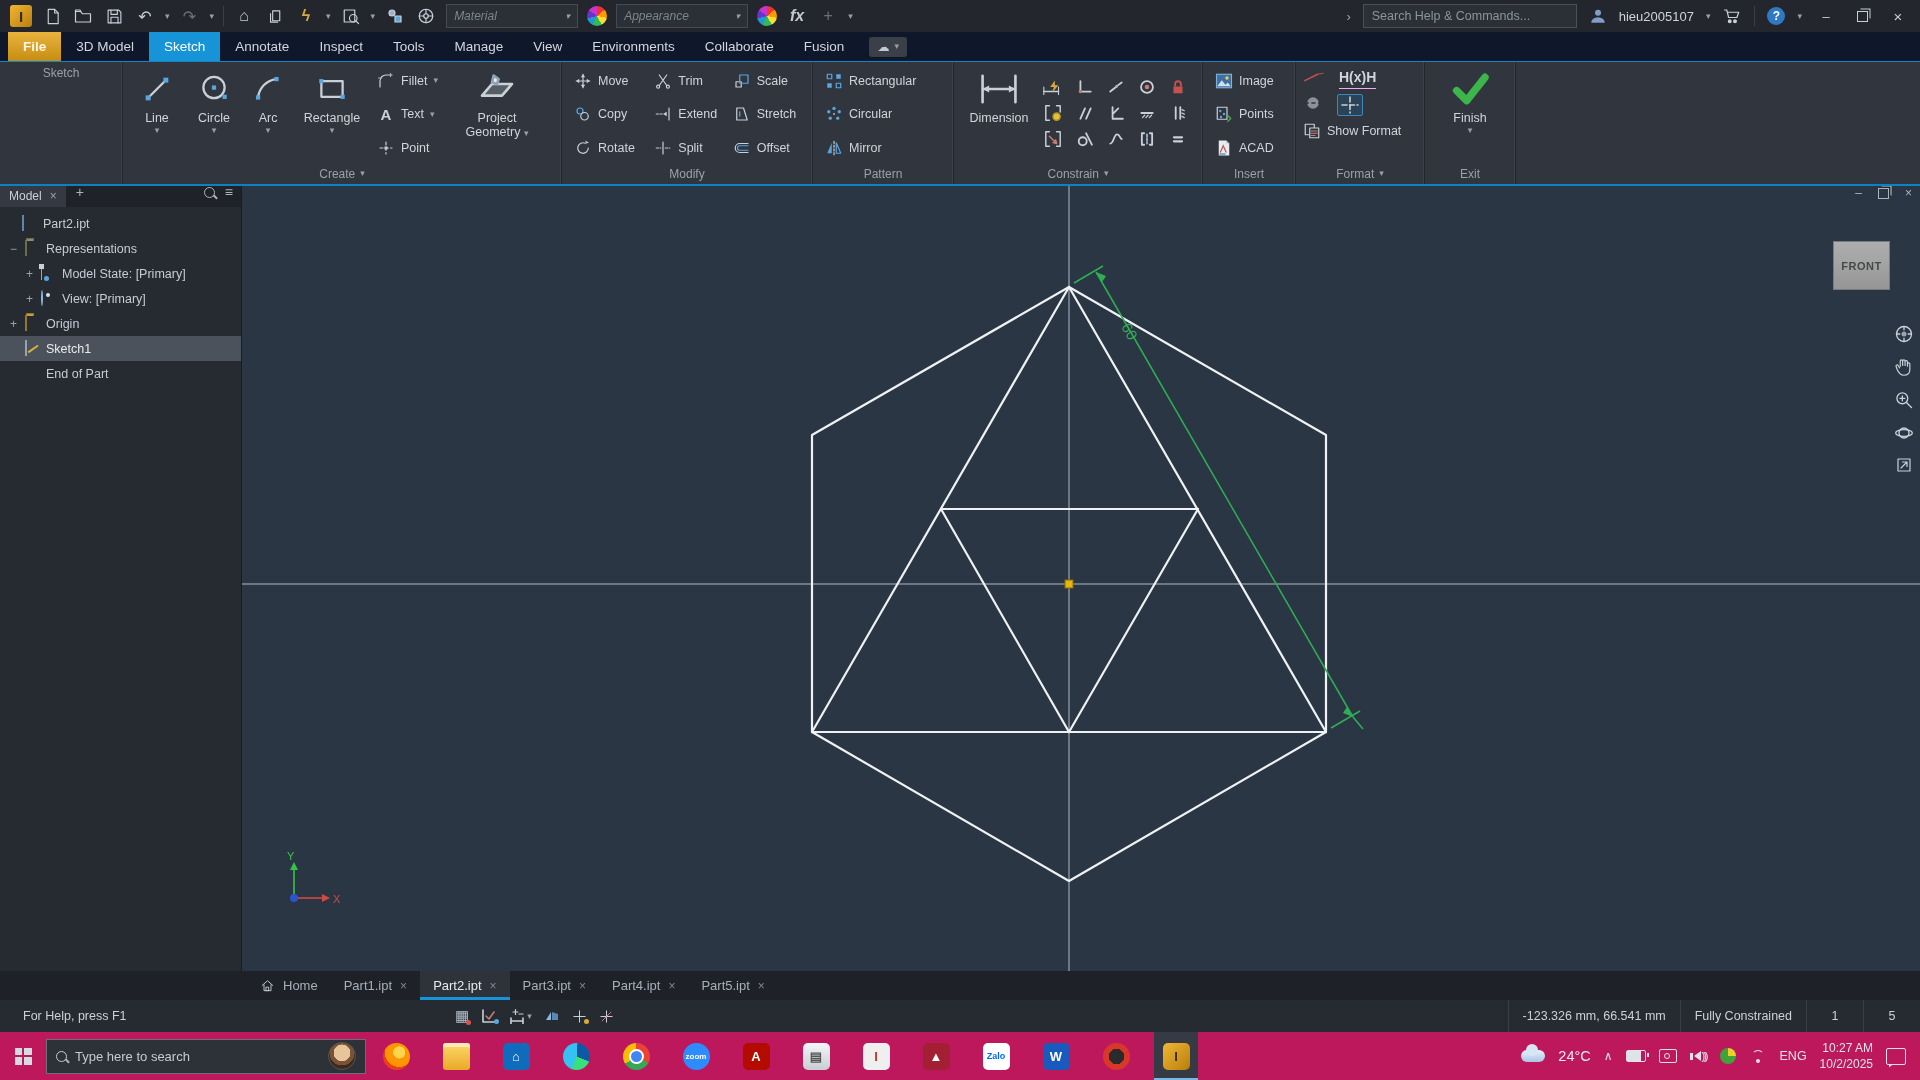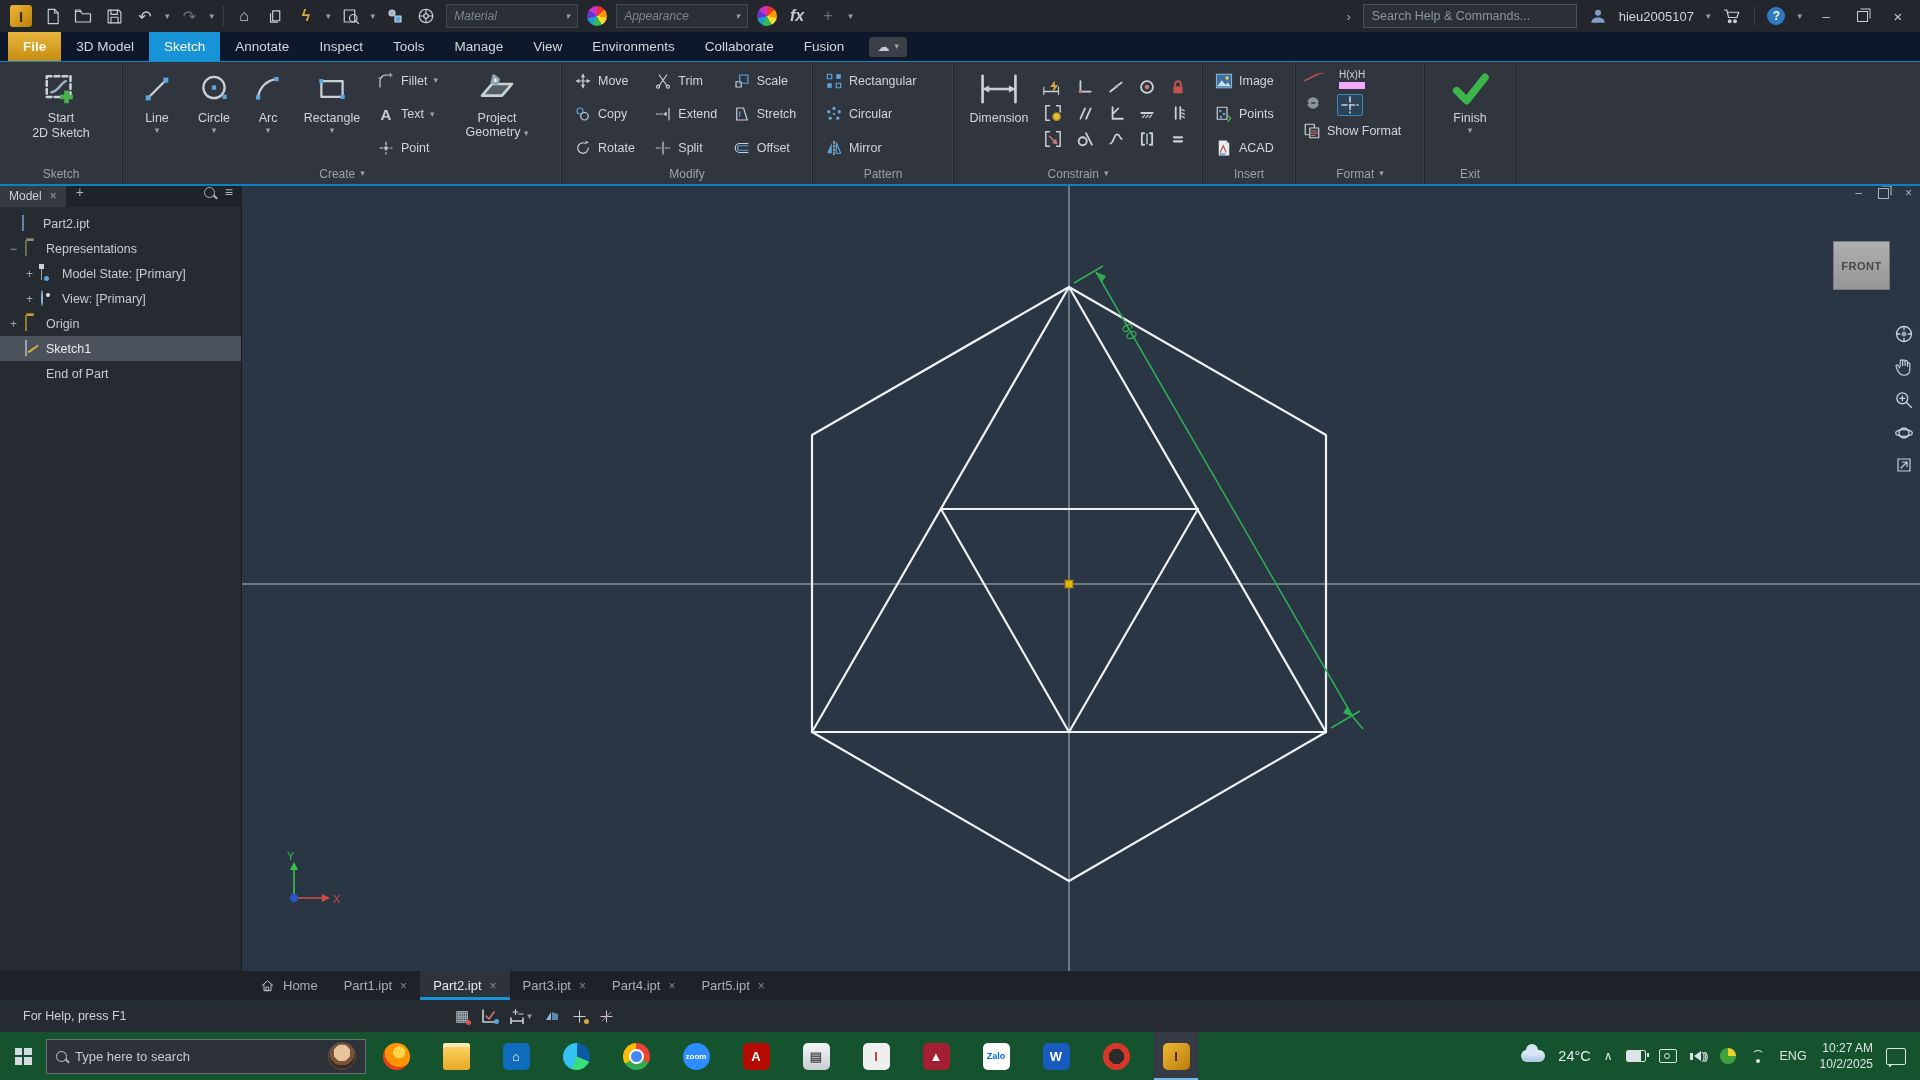--- a/index.html
+++ b/index.html
@@ -37,21 +37,21 @@
   .panel-content{flex:1;display:flex;align-items:stretch;padding:3px 7px 0 7px;gap:3px;}
   .panel-label{height:21px;display:flex;align-items:center;justify-content:center;gap:5px;font-size:12px;color:#99a1ab;}
   .bigbtn{width:62px;display:flex;flex-direction:column;align-items:center;padding-top:3px;gap:1px;font-size:12.5px;color:#d0d5db;text-align:center;line-height:1.15;}
   .bigbtn .bicon{height:42px;display:flex;align-items:center;justify-content:center;}
   .smallcol{display:flex;flex-direction:column;justify-content:space-between;padding:3px 0;}
   .smallbtn{display:flex;align-items:center;gap:6px;height:25px;font-size:12.5px;color:#d0d5db;padding:0 5px;white-space:nowrap;}
   .icon16{width:18px;height:18px;flex:none;}
   .cgrid{display:grid;grid-template-columns:repeat(4,31px);grid-auto-rows:26px;align-items:center;justify-items:center;align-content:center;}
   .ccol{display:grid;grid-auto-rows:26px;align-items:center;justify-items:center;align-content:center;padding:0 2px;}
   .activebox{border:1px solid #3f87b9;background:#2a4356;border-radius:2px;padding:1px 3px;display:flex;align-items:center;justify-content:center;}
-  .hxh{font-size:10px;font-weight:normal;color:#d0d5db;border-bottom:7px solid #f0abfc;line-height:1.4;}
+  .hxh{font-size:14px;font-weight:bold;color:#d0d5db;border-bottom:1px solid #f0abfc;line-height:1.4;}
   
   .browser{position:absolute;top:184px;left:0;width:241px;bottom:109px;background:#262a31;border-right:1px solid #191c21;z-index:30;}
   .btabbar{height:23px;background:#1f2229;display:flex;align-items:flex-start;font-size:12px;color:#cbd1d8;}
   .btab{height:100%;background:#343942;display:flex;align-items:center;gap:8px;padding:0 9px;}
   .bplus{padding:0 10px;color:#aeb4bc;font-size:14px;}
   .btab-icons{margin-left:auto;display:flex;align-items:center;gap:10px;padding-right:8px;color:#aeb4bc;}
   .mag{width:9px;height:9px;border:1.6px solid #aeb4bc;border-radius:50%;position:relative;display:inline-block;}
   .mag::after{content:"";position:absolute;left:8px;top:8px;width:5px;height:1.6px;background:#aeb4bc;transform:rotate(45deg);}
   .tree{padding-top:4px;font-size:12.5px;color:#c6ccd3;}
   .trow{height:25px;display:flex;align-items:center;gap:6px;}
@@ -84,21 +84,21 @@
   
   .statusbar{position:absolute;left:0;right:0;top:1000px;height:32px;background:#262a31;display:flex;align-items:center;font-size:12.5px;color:#ccd1d8;z-index:31;}
   .minitools{position:absolute;left:455px;top:0;height:32px;display:flex;align-items:center;gap:12px;}
   .mticon{font-size:15px;color:#b9c3cc;position:relative;display:flex;align-items:center;gap:2px;}
   .dotred{position:absolute;right:-2px;bottom:0;width:5px;height:5px;border-radius:50%;background:#d8534e;}
   .dotblue{position:absolute;right:-2px;bottom:0;width:5px;height:5px;border-radius:50%;background:#5aa7e0;}
   .dotgold{position:absolute;right:-2px;bottom:0;width:5px;height:5px;border-radius:50%;background:#d8a93c;}
   .sb-right{margin-left:auto;display:flex;align-items:stretch;height:100%;}
   .sb-cell{display:flex;align-items:center;padding:0 14px;border-left:1px solid #3a3f47;}
   
-  .taskbar{position:absolute;left:0;right:0;top:1032px;height:48px;background:#14532d;display:flex;align-items:center;z-index:50;}
+  .taskbar{position:absolute;left:0;right:0;top:1032px;height:48px;background:#be185d;display:flex;align-items:center;z-index:50;}
   .startbtn{width:46px;height:48px;display:flex;align-items:center;justify-content:center;}
   .winlogo{width:17px;height:17px;display:grid;grid-template-columns:1fr 1fr;grid-template-rows:1fr 1fr;gap:2px;}
   .winlogo span{background:#d5dbe2;}
   .tsearch{width:300px;height:33px;background:#2d3138;border:1px solid #6b7077;display:flex;align-items:center;gap:8px;padding:0 9px;color:#c6cbd1;font-size:13px;}
   .avatar{width:26px;height:26px;border-radius:50%;margin-left:auto;background:radial-gradient(circle at 50% 38%,#e8c49a 0 40%,#7a5336 41% 60%,#3b2a1d 61%);border:1px solid #555;}
   .tico{width:44px;height:48px;display:flex;align-items:center;justify-content:center;margin:0 8px;position:relative;}
   .tico.active{background:#353a44;box-shadow:inset 0 -2px 0 #76b9e8;}
   .g{width:27px;height:27px;border-radius:5px;display:flex;align-items:center;justify-content:center;color:#fff;font-weight:bold;font-size:13px;}
   .tray{margin-left:auto;display:flex;align-items:center;gap:13px;padding-right:14px;color:#dfe3e8;}
   .cloudw{width:24px;height:12px;background:linear-gradient(#e8f1fa,#a9c6e4);border-radius:8px;position:relative;}
@@ -235,34 +235,20 @@
     <div class="rtab">Fusion</div>
     <div class="cloudbtn">
       <span>☁</span>
       <span class="caret">▾</span>
     </div>
   </div>
 
   <div class="ribbon">
 
     <div class="panel" style="width:122px">
-      <div class="panel-content" style="justify-content:center">
-        <div class="bigbtn" style="width:84px">
-          <span class="bicon">
-            <svg width="38" height="38" viewBox="0 0 24 24" class="svgi">
-              <rect x="3" y="4" width="15" height="13" stroke-dasharray="3 2"></rect>
-              <path d="M6 14c4 0 6-6 9-7" stroke="#9db4c8"></path>
-              <rect x="14" y="13" width="3" height="8" fill="#49b04e" stroke="none"></rect>
-              <rect x="11.5" y="15.5" width="8" height="3" fill="#49b04e" stroke="none"></rect>
-            </svg>
-            </span>
-          <span>Start</span>
-          <span>2D Sketch</span>
-        </div>
-      </div>
       <div class="panel-label">
         <span>Sketch</span>
       </div>
     </div>
 
     <div class="panel" style="width:438px">
       <div class="panel-content">
         <div class="bigbtn" style="width:54px">
           <span class="bicon">
               <svg width="34" height="34" viewBox="0 0 24 24" class="svgi">
@@ -834,20 +820,34 @@
           </svg>
           <span class="dotgold"></span>
         </span>
       <span class="mticon">
         <svg width="15" height="15" viewBox="0 0 24 24" class="svgi">
             <path d="M12 3v18M3 12h18"></path>
             <path d="M5 19L19 5" stroke="#cb7b75"></path>
           </svg>
         </span>
     </div>
+    <div class="sb-right">
+      <div class="sb-cell">
+          <span>-123.326 mm, 66.541 mm</span>
+        </div>
+      <div class="sb-cell">
+          <span>Fully Constrained</span>
+        </div>
+      <div class="sb-cell" style="min-width:28px;justify-content:center">
+          <span>1</span>
+        </div>
+      <div class="sb-cell" style="min-width:28px;justify-content:center">
+          <span>5</span>
+        </div>
+    </div>
   </div>
 
   <div class="taskbar">
     <div class="startbtn">
       <span class="winlogo">
           <span></span>
           <span></span>
           <span></span>
           <span></span>
         </span>

